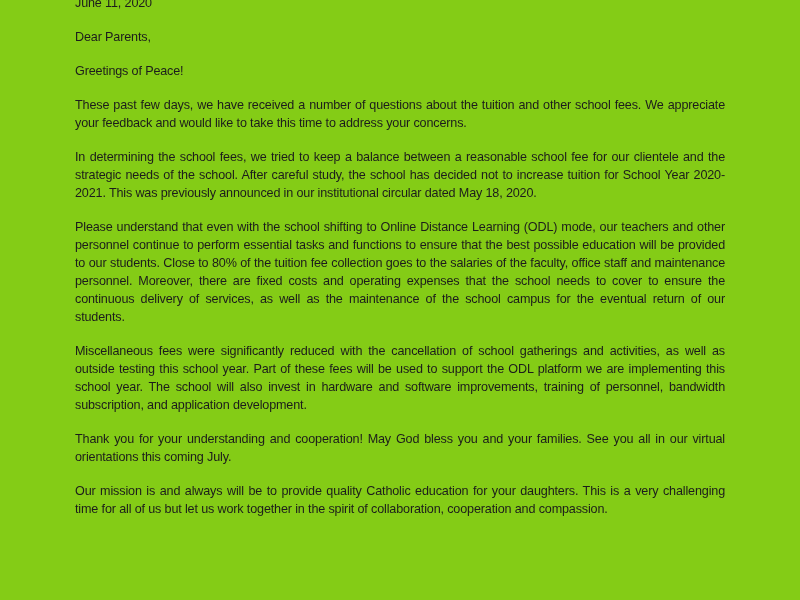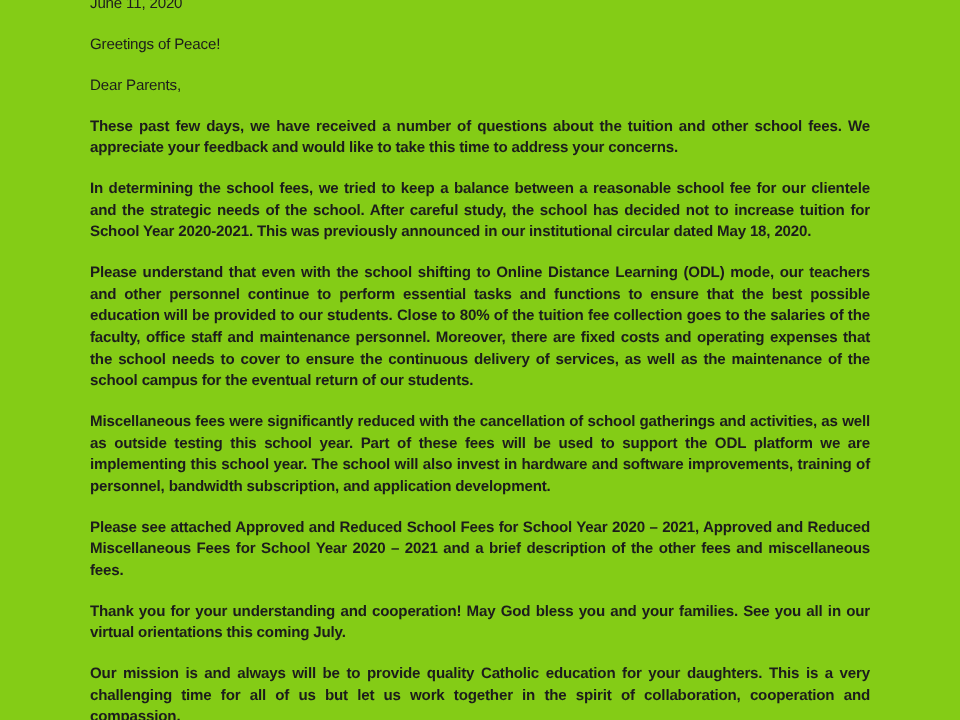--- a/index.html
+++ b/index.html
@@ -28,47 +28,45 @@
     line-height: 18px;
     letter-spacing: -0.15px;
   }
   .block {
     margin: 0 0 16px 0;
   }
   .para {
     margin: 12px 0 16px 0;
     text-align: justify;
     text-align-last: left;
-    font-weight: bold;
     -moz-text-align-last: left;
   }
   .para:last-child {
     margin-bottom: 0;
   }
 </style>
 </head>
 <body>
 
 <div class="page">
   <div class="content">
 
     <div class="block">June 11, 2020</div>
 
+    <div class="block">Dear Parents,</div>
+
     <div class="block">Greetings of Peace!</div>
-
-    <div class="block">Dear Parents,</div>
 
     <p class="para">These past few days, we have received a number of questions about the tuition and other school fees. We appreciate your feedback and would like to take this time to address your concerns.</p>
 
     <p class="para">In determining the school fees, we tried to keep a balance between a reasonable school fee for our clientele and the strategic needs of the school. After careful study, the school has decided not to increase tuition for School Year 2020-2021. This was previously announced in our institutional circular dated May 18, 2020.</p>
 
     <p class="para">Please understand that even with the school shifting to Online Distance Learning (ODL) mode, our teachers and other personnel continue to perform essential tasks and functions to ensure that the best possible education will be provided to our students. Close to 80% of the tuition fee collection goes to the salaries of the faculty, office staff and maintenance personnel. Moreover, there are fixed costs and operating expenses that the school needs to cover to ensure the continuous delivery of services, as well as the maintenance of the school campus for the eventual return of our students.</p>
 
     <p class="para">Miscellaneous fees were significantly reduced with the cancellation of school gatherings and activities, as well as outside testing this school year. Part of these fees will be used to support the ODL platform we are implementing this school year. The school will also invest in hardware and software improvements, training of personnel, bandwidth subscription, and application development.</p>
 
-    <p class="para">Please see attached Approved and Reduced School Fees for School Year 2020 – 2021, Approved and Reduced Miscellaneous Fees for School Year 2020 – 2021 and a brief description of the other fees and miscellaneous fees.</p>
 
     <p class="para">Thank you for your understanding and cooperation! May God bless you and your families. See you all in our virtual orientations this coming July.</p>
 
     <p class="para">Our mission is and always will be to provide quality Catholic education for your daughters. This is a very challenging time for all of us but let us work together in the spirit of collaboration, cooperation and compassion.</p>
 
   </div>
 </div>
 
 </body></html>

